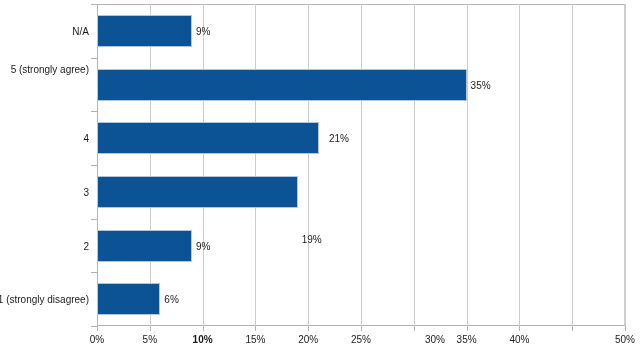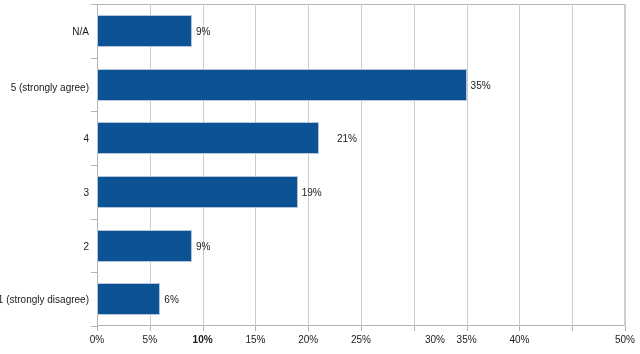--- a/index.html
+++ b/index.html
@@ -130,38 +130,38 @@
       <div class="bar-row" style="top: 14.8333px; left: 0px; width: 640px;">
         <div class="bar" title="N/A 9%" style="left: 97px; width: 95.04px;"></div>
         <div class="bar-value" style="left: 192.04px;">9%</div>
       </div>
       <div class="bar-row" style="top: 68.5px; left: 0px; width: 640px;">
         <div class="bar" title="5 (strongly agree) 35%" style="left: 97px; width: 369.6px;"></div>
         <div class="bar-value" style="left: 466.6px;">35%</div>
       </div>
       <div class="bar-row" style="top: 122.167px; left: 0px; width: 640px;">
         <div class="bar" title="4 21%" style="left: 97px; width: 221.76px;"></div>
-        <div class="bar-value" style="left: 333px;">21%</div>
+        <div class="bar-value" style="left: 325px;">21%</div>
       </div>
       <div class="bar-row" style="top: 175.833px; left: 0px; width: 640px;">
         <div class="bar" title="3 19%" style="left: 97px; width: 200.64px;"></div>
-        <div class="bar-value" style="left: 297.64px;">19%</div>
+        <div class="bar-value" style="left: 297.64px; margin-top: 47px;">19%</div>
       </div>
       <div class="bar-row" style="top: 229.5px; left: 0px; width: 640px;">
         <div class="bar" title="2 9%" style="left: 97px; width: 95.04px;"></div>
         <div class="bar-value" style="left: 192.04px;">9%</div>
       </div>
       <div class="bar-row" style="top: 283.167px; left: 0px; width: 640px;">
         <div class="bar" title="1 (strongly disagree) 6%" style="left: 97px; width: 63.36px;"></div>
         <div class="bar-value" style="left: 160.36px;">6%</div>
       </div>
     </div>
   <div id="ylabels-layer">
       <div class="cat-label" style="top: 30.8333px;">N/A</div>
-      <div class="cat-label" style="top: 87px; margin-left: 21px;">5 (strongly agree)</div>
+      <div class="cat-label" style="top: 69px; margin-left: 21px;">5 (strongly agree)</div>
       <div class="cat-label" style="top: 138.167px;">4</div>
       <div class="cat-label" style="top: 191.833px;">3</div>
       <div class="cat-label" style="top: 245.5px;">2</div>
       <div class="cat-label" style="top: 299.167px;">1 (strongly disagree)</div>
       <div class="cat-tick" style="top: 4px;"></div>
       <div class="cat-tick" style="top: 58px;"></div>
       <div class="cat-tick" style="top: 111px;"></div>
       <div class="cat-tick" style="top: 165px;"></div>
       <div class="cat-tick" style="top: 219px;"></div>
       <div class="cat-tick" style="top: 272px;"></div>

